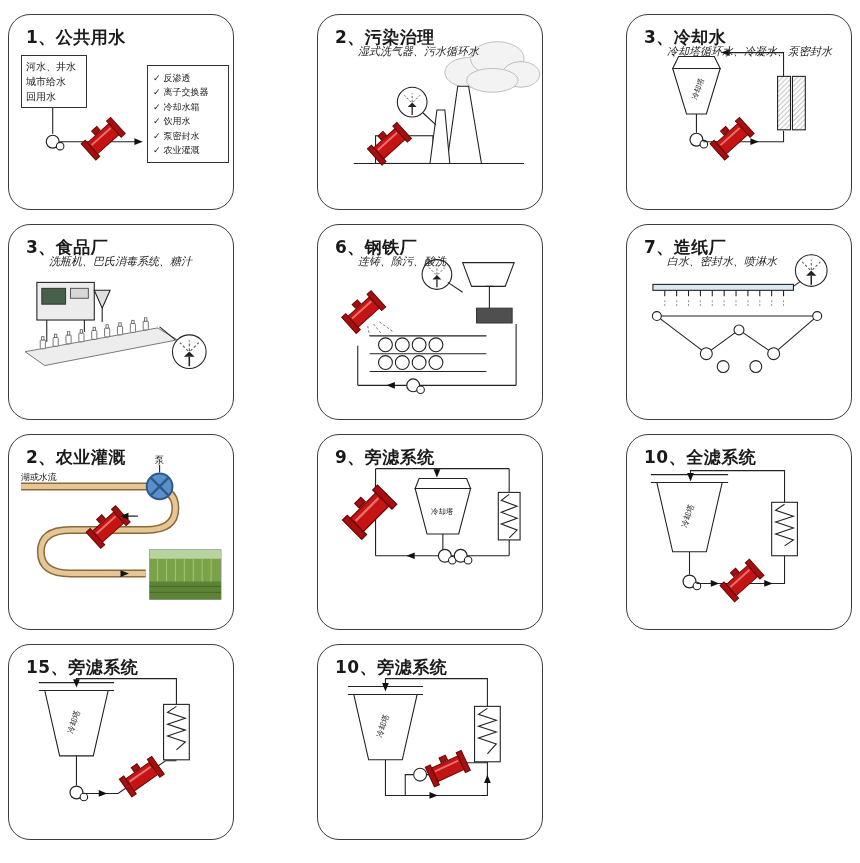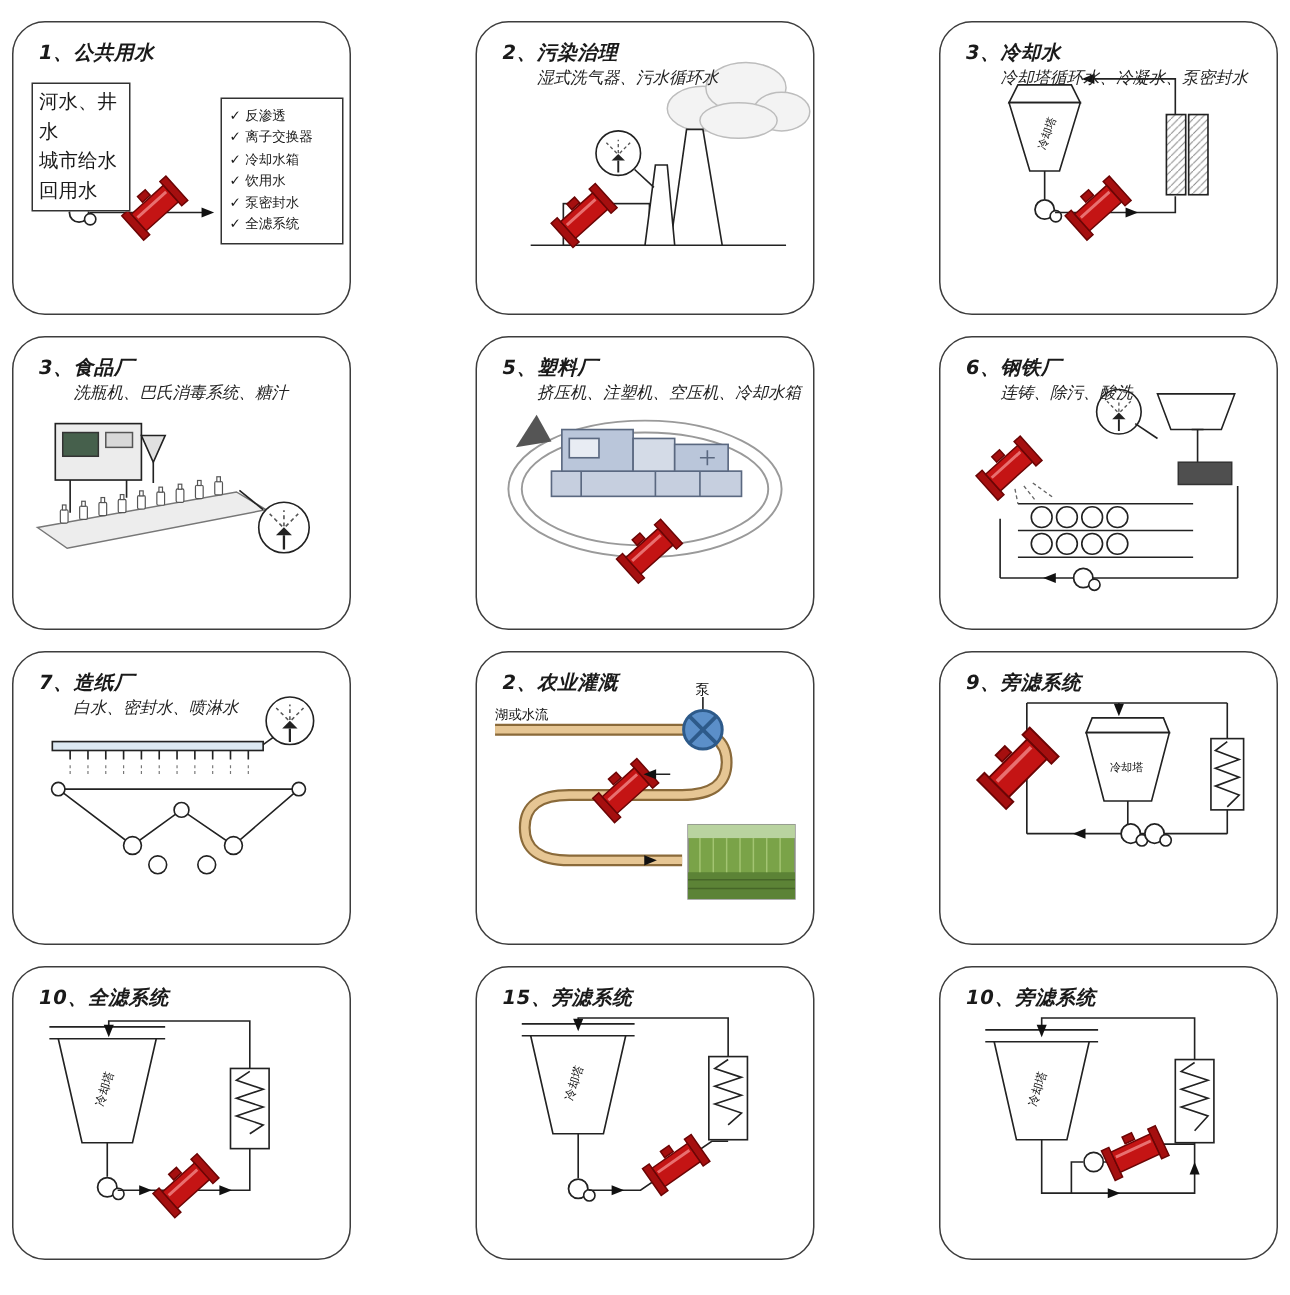--- a/index.html
+++ b/index.html
@@ -20,31 +20,31 @@
   }
   .panel{
     position:relative;
     border:1.4px solid #3d3d3d;
     border-radius:22px;
     background:#fff;
     overflow:hidden;
   }
   .p-title{
     position:absolute;top:11px;left:17px;
-    font-size:13px;font-weight:bold;letter-spacing:.5px;z-index:3;font-style:italic;
+    font-size:17px;font-weight:bold;letter-spacing:.5px;z-index:3;
   }
   .p-sub{
     position:absolute;top:29px;left:40px;
     font-size:11px;color:#222;z-index:3;white-space:nowrap;font-style:italic;
   }
   .draw{position:absolute;inset:0;width:100%;height:100%;z-index:1}
   .src-box{
     position:absolute;left:12px;top:40px;width:66px;
     border:1px solid #333;padding:3px 4px;
-    font-size:13px;line-height:1.5;z-index:2;background:#fff;
+    font-size:10px;line-height:1.5;z-index:2;background:#fff;
   }
   .check-box{
     position:absolute;left:138px;top:50px;width:82px;
     border:1px solid #333;padding:5px 5px;
     font-size:9px;line-height:1.6;z-index:2;background:#fff;
   }
   .chk{display:flex;gap:3px;align-items:baseline}
   svg text{fill:#111}
   .k{stroke:#222;stroke-width:1.1;fill:none}
   .kf{stroke:#222;stroke-width:1.1}
@@ -108,21 +108,21 @@
       <div class="chk">
           <span>✓</span>
           <span>饮用水</span>
         </div>
       <div class="chk">
           <span>✓</span>
           <span>泵密封水</span>
         </div>
       <div class="chk">
           <span>✓</span>
-          <span>全滤系统</span>
+          <span>农业灌溉</span>
         </div>
     </div>
     <svg class="draw" viewBox="0 0 226 196">
       <path class="k" d="M44,88 V120"></path>
       <use href="#pump" transform="translate(44,128)"></use>
       <path class="k" d="M51,128 H131"></path>
       <use href="#arrow" transform="translate(134,128)"></use>
       <use href="#red-filter" transform="translate(95,125) rotate(-42)"></use>
     </svg>
   </section>
@@ -216,39 +216,20 @@
         <rect x="62" y="64" width="18" height="10" fill="#d8d8d8" stroke="#555"></rect>
         <polygon points="86,66 102,66 94,84" fill="#e0e0e0" class="kf"></polygon>
         <path class="k" d="M94,84 V98 M38,96 V118 M76,96 V108"></path>
       </g>
       <circle cx="182" cy="128" r="17" fill="#fff" class="kf"></circle>
       <use href="#nozzle" transform="translate(182,132) scale(1.2)"></use>
       <path class="k" d="M152,103 L168,116"></path>
     </svg>
   </section>
 
-  <section class="panel">
-    <div class="p-title">5、塑料厂</div>
-    <div class="p-sub">挤压机、注塑机、空压机、冷却水箱</div>
-    <svg class="draw" viewBox="0 0 226 196">
-      <ellipse cx="113" cy="102" rx="92" ry="46" fill="none" stroke="#9a9a9a" stroke-width="1.3"></ellipse>
-      <ellipse cx="113" cy="102" rx="83" ry="38" fill="none" stroke="#9a9a9a" stroke-width="1.3"></ellipse>
-      <g stroke="#5a6880" stroke-width="1.1">
-        <rect x="50" y="90" width="128" height="17" fill="#c6cfdf"></rect>
-        <rect x="57" y="62" width="48" height="28" fill="#bac6da"></rect>
-        <rect x="105" y="68" width="28" height="22" fill="#d4dbe7"></rect>
-        <rect x="133" y="72" width="36" height="18" fill="#bac6da"></rect>
-        <rect x="62" y="68" width="20" height="13" fill="#e8ecf3"></rect>
-        <path d="M150,81 h10 M155,76 v10" fill="none"></path>
-        <path d="M70,107 V90 M120,107 V90 M150,107 V90" fill="none"></path>
-      </g>
-      <polygon points="40,52 26,74 50,70" fill="#555"></polygon>
-      <use href="#red-filter" transform="translate(116,144) rotate(-42)"></use>
-    </svg>
-  </section>
 
   <section class="panel">
     <div class="p-title">6、钢铁厂</div>
     <div class="p-sub">连铸、除污、酸洗</div>
     <svg class="draw" viewBox="0 0 226 196">
       <polygon points="146,38 198,38 189,62 155,62" fill="#fff" class="kf"></polygon>
       <path class="k" d="M169,62 h8 M173,62 V84"></path>
       <circle cx="120" cy="50" r="15" fill="#fff" class="kf"></circle>
       <use href="#nozzle" transform="translate(120,54)"></use>
       <path class="k" d="M131,58 L146,68"></path>

